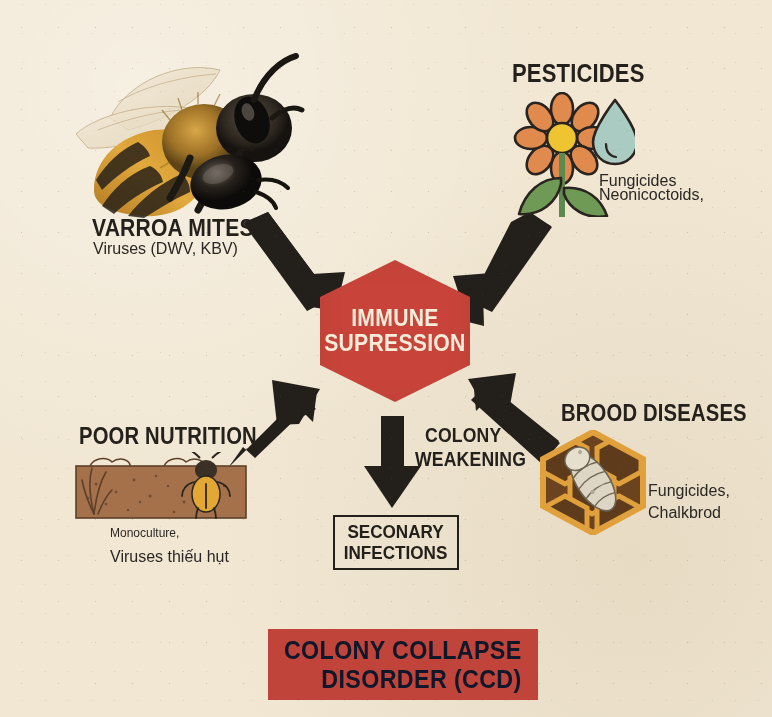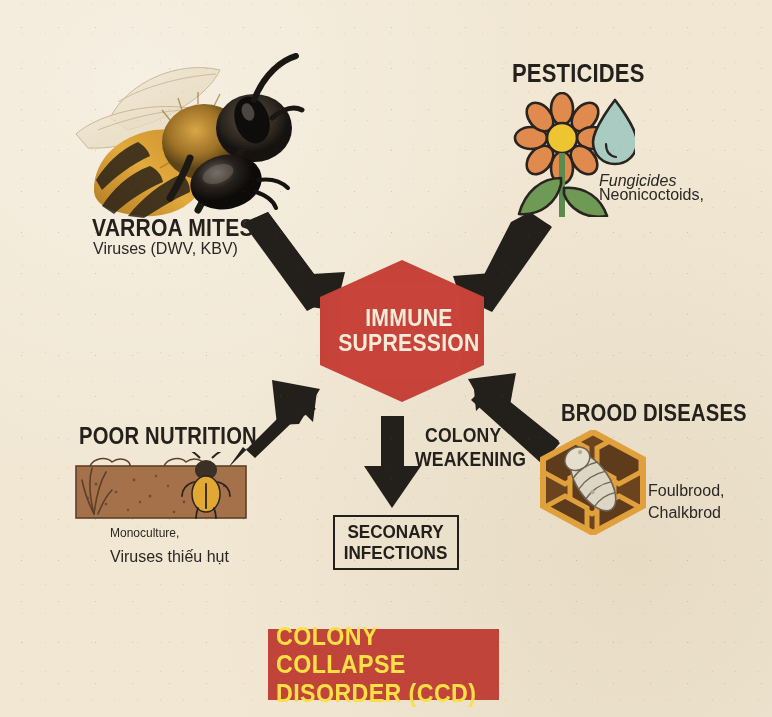--- a/index.html
+++ b/index.html
@@ -38,38 +38,37 @@
     white-space:nowrap;
     line-height:1.18;
   }
   
   #hexwrap{left:320px;top:260px;width:150px;height:142px;}
   #hex{
     width:150px;height:142px;background:#c8443a;
     clip-path:polygon(50% 0%, 100% 26%, 100% 74%, 50% 100%, 0% 74%, 0% 26%);
     display:flex;align-items:center;justify-content:center;
     box-shadow:inset 0 0 30px rgba(0,0,0,.06);
-    padding-left:14px;
   }
   #hextext{
     color:#f6ecd9;font-weight:bold;text-align:center;
     font-size:23px;line-height:1.08;letter-spacing:.3px;
     transform:scaleX(.92);
   }
   
   .obox{
     border:2.5px solid #23201c;background:transparent;
     display:flex;align-items:center;justify-content:center;
     text-align:center;color:#23201c;font-weight:bold;
     line-height:1.1;
   }
   #ccd{
-    left:268px;top:629px;width:231px;height:71px;
+    left:268px;top:629px;width:270px;height:71px;
     background:#c0443a;display:flex;align-items:center;justify-content:center;
-    color:#fde047;font-weight:bold;font-size:25px;text-align:left;line-height:1.14;
+    color:#0f172a;font-weight:bold;font-size:25px;text-align:right;line-height:1.14;
     letter-spacing:.4px;
   }
   #ccd span{transform:scaleX(.93);display:block;}
 </style>
 </head>
 <body>
 
 <div id="stage">
 
   <svg class="abs" style="left:0;top:0;" width="772" height="717">
@@ -205,21 +204,21 @@
       <path d="M56,86 C36,86 20,100 14,122 C36,124 52,110 56,92 Z" fill="#6f9a55"></path>
       <path d="M59,96 C80,94 96,106 102,124 C80,128 64,116 59,102 Z" fill="#6f9a55"></path>
     </g>
 
     <path d="M110,8 C110,8 132,36 132,50 C132,63 122,72 110,72
              C98,72 88,63 88,50 C88,36 110,8 110,8 Z" fill="#a9cbc2" stroke="#2a2420" stroke-width="2.6" stroke-linejoin="round"></path>
     <path d="M101,52 C101,60 105,64 111,65" stroke="#2a2420" stroke-width="2.2" fill="none" stroke-linecap="round"></path>
   </svg>
 
   <div class="abs sub" style="left:599px;top:150px;font-size:16px;margin-top:36px;">Neonicoctoids,</div>
-  <div class="abs sub" style="left:599px;top:172px;font-size:16px;font-style:italic;">Fungicides</div>
+  <div class="abs sub" style="left:599px;top:172px;font-size:16px;">Fungicides</div>
 
   <div class="abs" id="hexwrap">
     <div id="hex">
       <div id="hextext">
         <div>IMMUNE</div>
         <div>SUPRESSION</div>
       </div>
     </div>
   </div>
 
@@ -301,21 +300,21 @@
         <path d="M38,50 C48,46 60,46 70,50"></path>
         <path d="M39,62 C48,58 60,58 69,62"></path>
         <path d="M42,73 C50,70 58,70 66,73"></path>
       </g>
       <ellipse cx="54" cy="24" rx="13" ry="11" fill="#e6dfcd" stroke="#6e6454" stroke-width="1.5"></ellipse>
       <circle cx="60" cy="20" r="2" fill="#b3a894"></circle>
       <circle cx="48" cy="60" r="2.2" fill="#b3a894"></circle>
     </g>
   </svg>
 
-  <div class="abs sub" style="left:648px;top:482px;font-size:16px;">Foulbrood,</div>
+  <div class="abs sub" style="left:648px;top:482px;font-size:16px;">Fungicides,</div>
   <div class="abs sub" style="left:648px;top:504px;font-size:16px;">Chalkbrod</div>
 
   <div class="abs hdr" style="left:425px;top:424px;font-size:20px;">COLONY</div>
   <div class="abs hdr" style="left:415px;top:448px;font-size:20px;">WEAKENING</div>
 
   <div class="abs obox" style="left:333px;top:515px;width:122px;height:51px;font-size:19px;text-align:center;">
     <div>
       <div style="transform:scaleX(.9)">SECONARY</div>
       <div style="transform:scaleX(.9)">INFECTIONS</div>
     </div>

